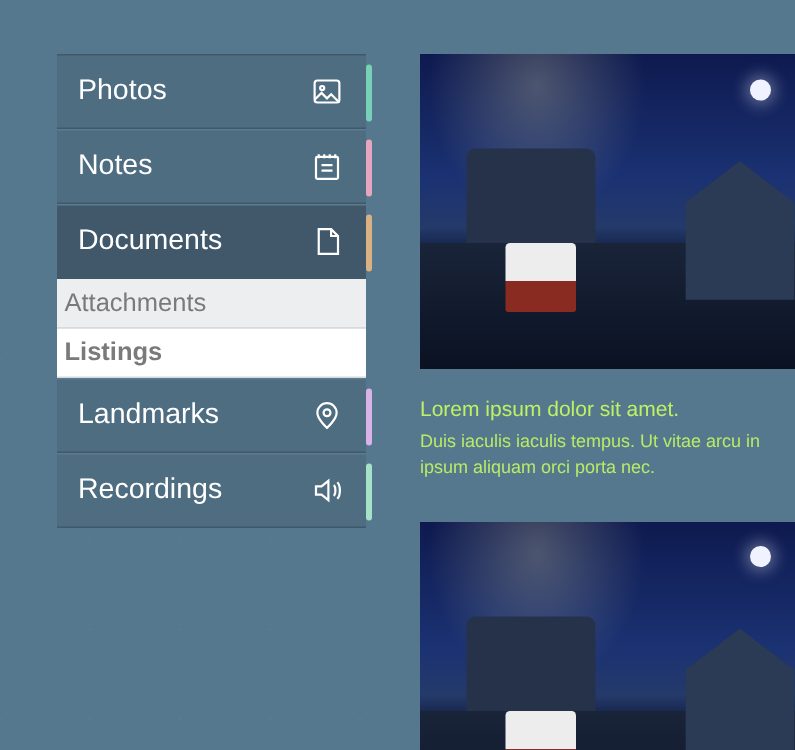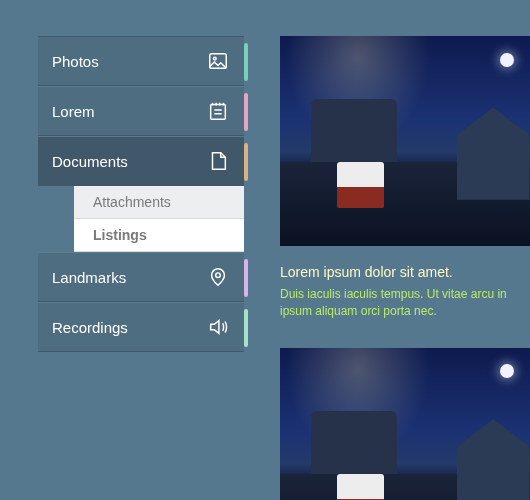--- a/index.html
+++ b/index.html
@@ -35,44 +35,43 @@
   padding: 0 14px 0 14px;
   background: #4e6d81;
   border-bottom: 1px solid #3f596a;
   border-top: 1px solid #5a7b90;
   position: relative;
   cursor: pointer;
 }
 .sidebar-item:first-child { border-top: 1px solid #3f596a; }
 .sidebar-item .label {
   color: #fff;
-  font-size: 15px;
+  font-size: 19px;
   font-weight: 400;
 }
 .sidebar-item .icon {
   width: 24px; height: 24px; display:flex; align-items:center; justify-content:center;
 }
 .sidebar-item .accent {
   position:absolute; right:-4px; top:6px; width:4px; height:38px;
   border-radius:2px;
 }
 .sidebar-item.active {
   background: #40586a;
 }
 .sidebar-sub-item {
   height: 33px;
   display:flex;
   align-items:center;
-  padding-left:19px;
-  font-size: 14px;
+  padding-left:5px;
+  font-size: 17px;
   color: #7a7a7a;
   background: #eceef0;
   border-bottom: 1px solid #d7d9db;
   cursor: pointer;
-  margin-left: 36px;
 }
 .sidebar-sub-item.highlight {
   background: #ffffff;
   font-weight: bold;
 }
 .content {
   position:absolute;
   left: 280px;
   top: 36px;
   right: 0;
@@ -120,21 +119,21 @@
   box-shadow:0 0 10px 3px rgba(240,243,255,0.35);
 }
 .card .thumb .bus {
   position:absolute;
   left:22%; bottom:18%;
   width:18%; height:22%;
   background: linear-gradient(#ededed 0 55%, #8a2b22 55% 100%);
   border-radius:3px 3px 2px 2px;
 }
 .card .title {
-  color:#fef9c3;
+  color:#bef264;
   font-size:14px;
   margin-top:18px;
   margin-bottom:6px;
 }
 .card .desc {
   color:#bef264;
   font-size:12px;
   line-height:1.4;
   opacity:0.95;
 }
@@ -151,21 +150,21 @@
       <svg width="22" height="22" viewBox="0 0 24 24">
           <rect x="3" y="4" width="18" height="16" rx="2"></rect>
           <circle cx="8.5" cy="9.5" r="1.5"></circle>
           <path d="M3 18l5-5 4 4 3-3 6 6"></path>
         </svg>
     </span>
     <span class="accent" style="background:#78d0b8"></span>
   </div>
 
   <div class="sidebar-item">
-    <span class="label">Lorem</span>
+    <span class="label">Notes</span>
     <span class="icon">
       <svg width="22" height="22" viewBox="0 0 24 24">
           <rect x="4" y="5" width="16" height="16" rx="1"></rect>
           <path d="M6 3v3M10 3v3M14 3v3M18 3v3"></path>
           <path d="M8 11h8M8 15h8"></path>
         </svg>
     </span>
     <span class="accent" style="background:#e7a6bf"></span>
   </div>
 

